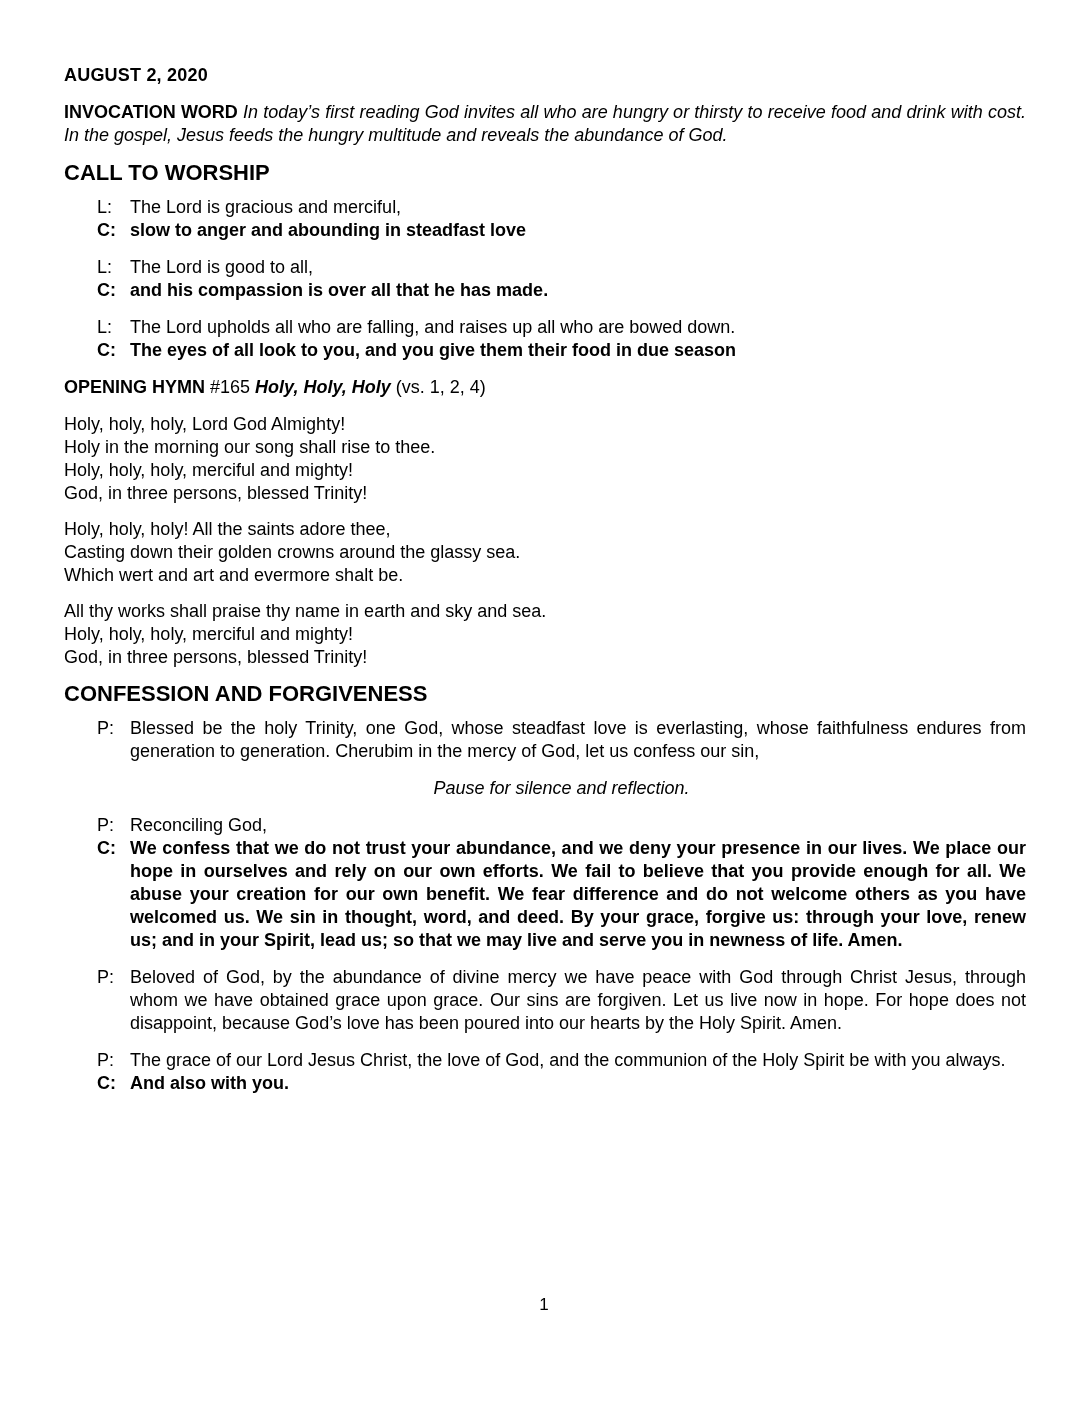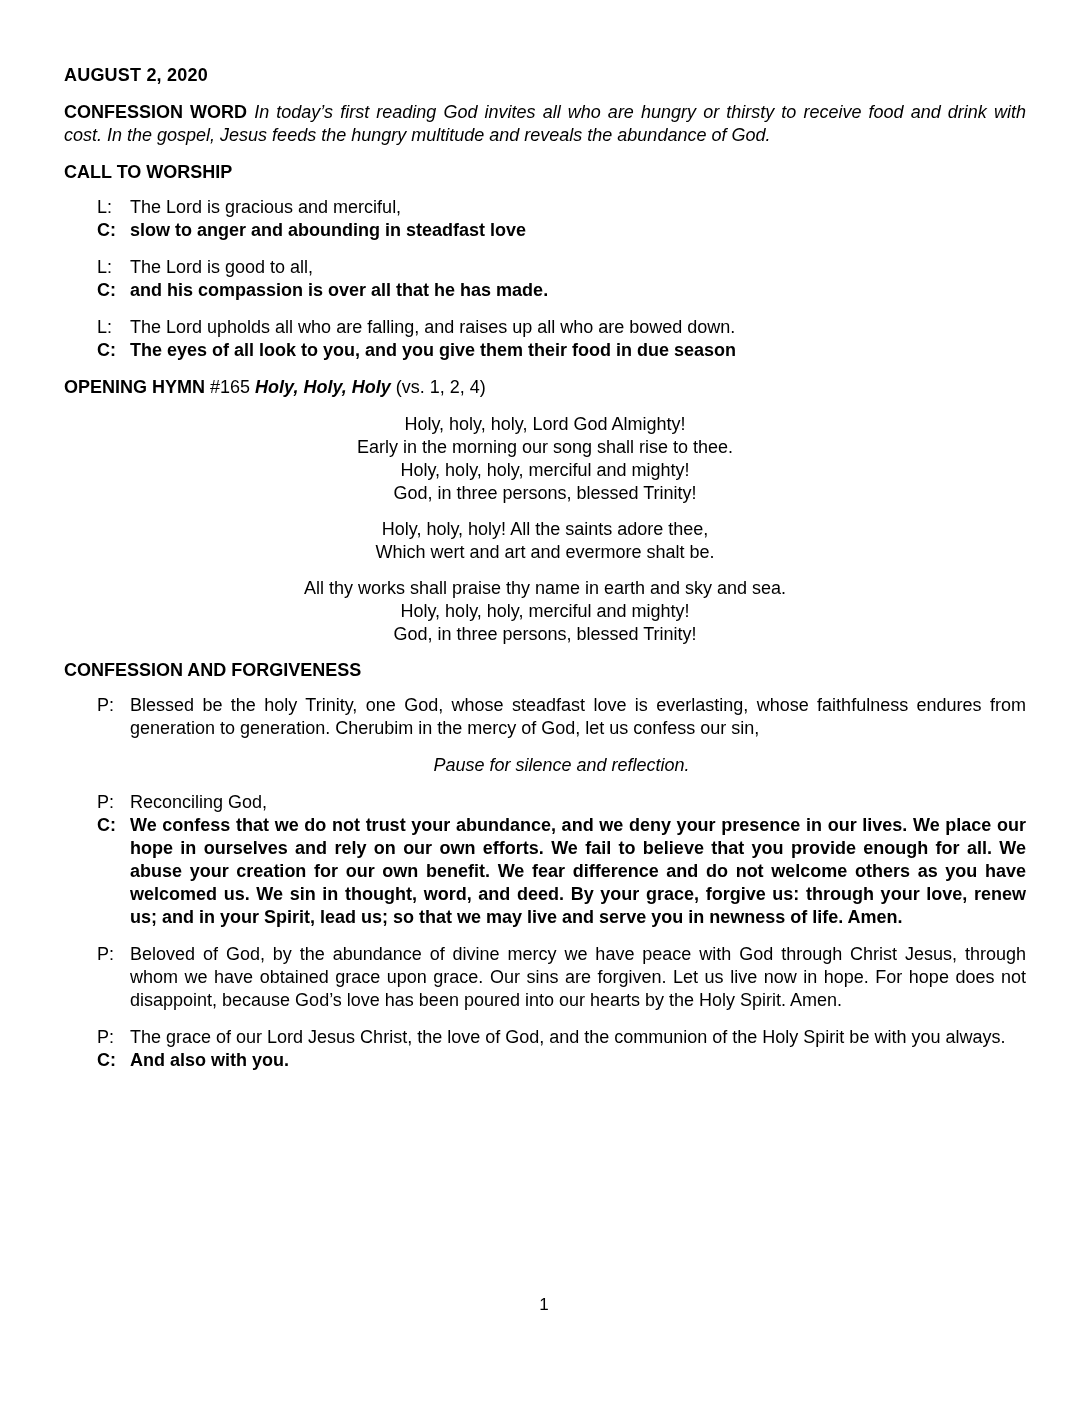--- a/index.html
+++ b/index.html
@@ -17,55 +17,55 @@
     width: 1088px;
     height: 1408px;
     padding: 64px 62px 0 64px;
     font-size: 18px;
     line-height: 23px;
   }
   .bold   { font-weight: 700; }
   .italic { font-style: italic; }
   .block  { margin-bottom: 14px; }
   h2.heading {
-    font-size: 18px;
+    font-size: 22px;
     line-height: 23px;
     font-weight: 700;
     margin-bottom: 12px;
   }
   .date { letter-spacing: 0.2px; }
   .justify-p { text-align: justify; }
   
   .vr-group { margin-bottom: 14px; }
   .vr-line  { display: flex; margin-left: 33px; }
   .vr-label { width: 33px; flex: none; }
   .vr-text  { flex: 1; }
   .vr-text.justify { text-align: justify; }
   
-  .stanza { margin-bottom: 13px; text-align: center; }
+  .stanza { margin-bottom: 13px; }
   .stanza div { line-height: 23px; }
   .rubric { font-style: italic; margin-left: 33px; text-align: center; }
   .page-number {
     position: absolute;
     bottom: 92px;
     left: 0;
     width: 100%;
     text-align: center;
     font-size: 17px;
   }
 </style>
 </head>
 <body>
 
 <div class="page">
 
   <p class="bold block date">AUGUST 2, 2020</p>
 
   <p class="block justify-p">
-    <span class="bold">CONFESSION WORD</span>
+    <span class="bold">INVOCATION WORD</span>
     <span class="italic">In today’s first reading God invites all who are hungry or thirsty to receive food and drink with cost.  In the gospel, Jesus feeds the hungry multitude and reveals the abundance of God.</span>
   </p>
 
   <h2 class="heading">CALL TO WORSHIP</h2>
 
   <div class="vr-group">
     <div class="vr-line">
       <span class="vr-label">L:</span>
       <span class="vr-text">The Lord is gracious and merciful,</span>
     </div>
@@ -99,27 +99,28 @@
 
   <p class="block">
     <span class="bold">OPENING HYMN</span>
     <span>#165</span>
     <span class="bold italic">Holy, Holy, Holy</span>
     <span>(vs. 1, 2, 4)</span>
   </p>
 
   <div class="stanza">
     <div>Holy, holy, holy, Lord God Almighty!</div>
-    <div>Early in the morning our song shall rise to thee.</div>
+    <div>Holy in the morning our song shall rise to thee.</div>
     <div>Holy, holy, holy, merciful and mighty!</div>
     <div>God, in three persons, blessed Trinity!</div>
   </div>
 
   <div class="stanza">
     <div>Holy, holy, holy! All the saints adore thee,</div>
+    <div>Casting down their golden crowns around the glassy sea.</div>
     <div>Which wert and art and evermore shalt be.</div>
   </div>
 
   <div class="stanza">
     <div>All thy works shall praise thy name in earth and sky and sea.</div>
     <div>Holy, holy, holy, merciful and mighty!</div>
     <div>God, in three persons, blessed Trinity!</div>
   </div>
 
   <h2 class="heading">CONFESSION AND FORGIVENESS</h2>

